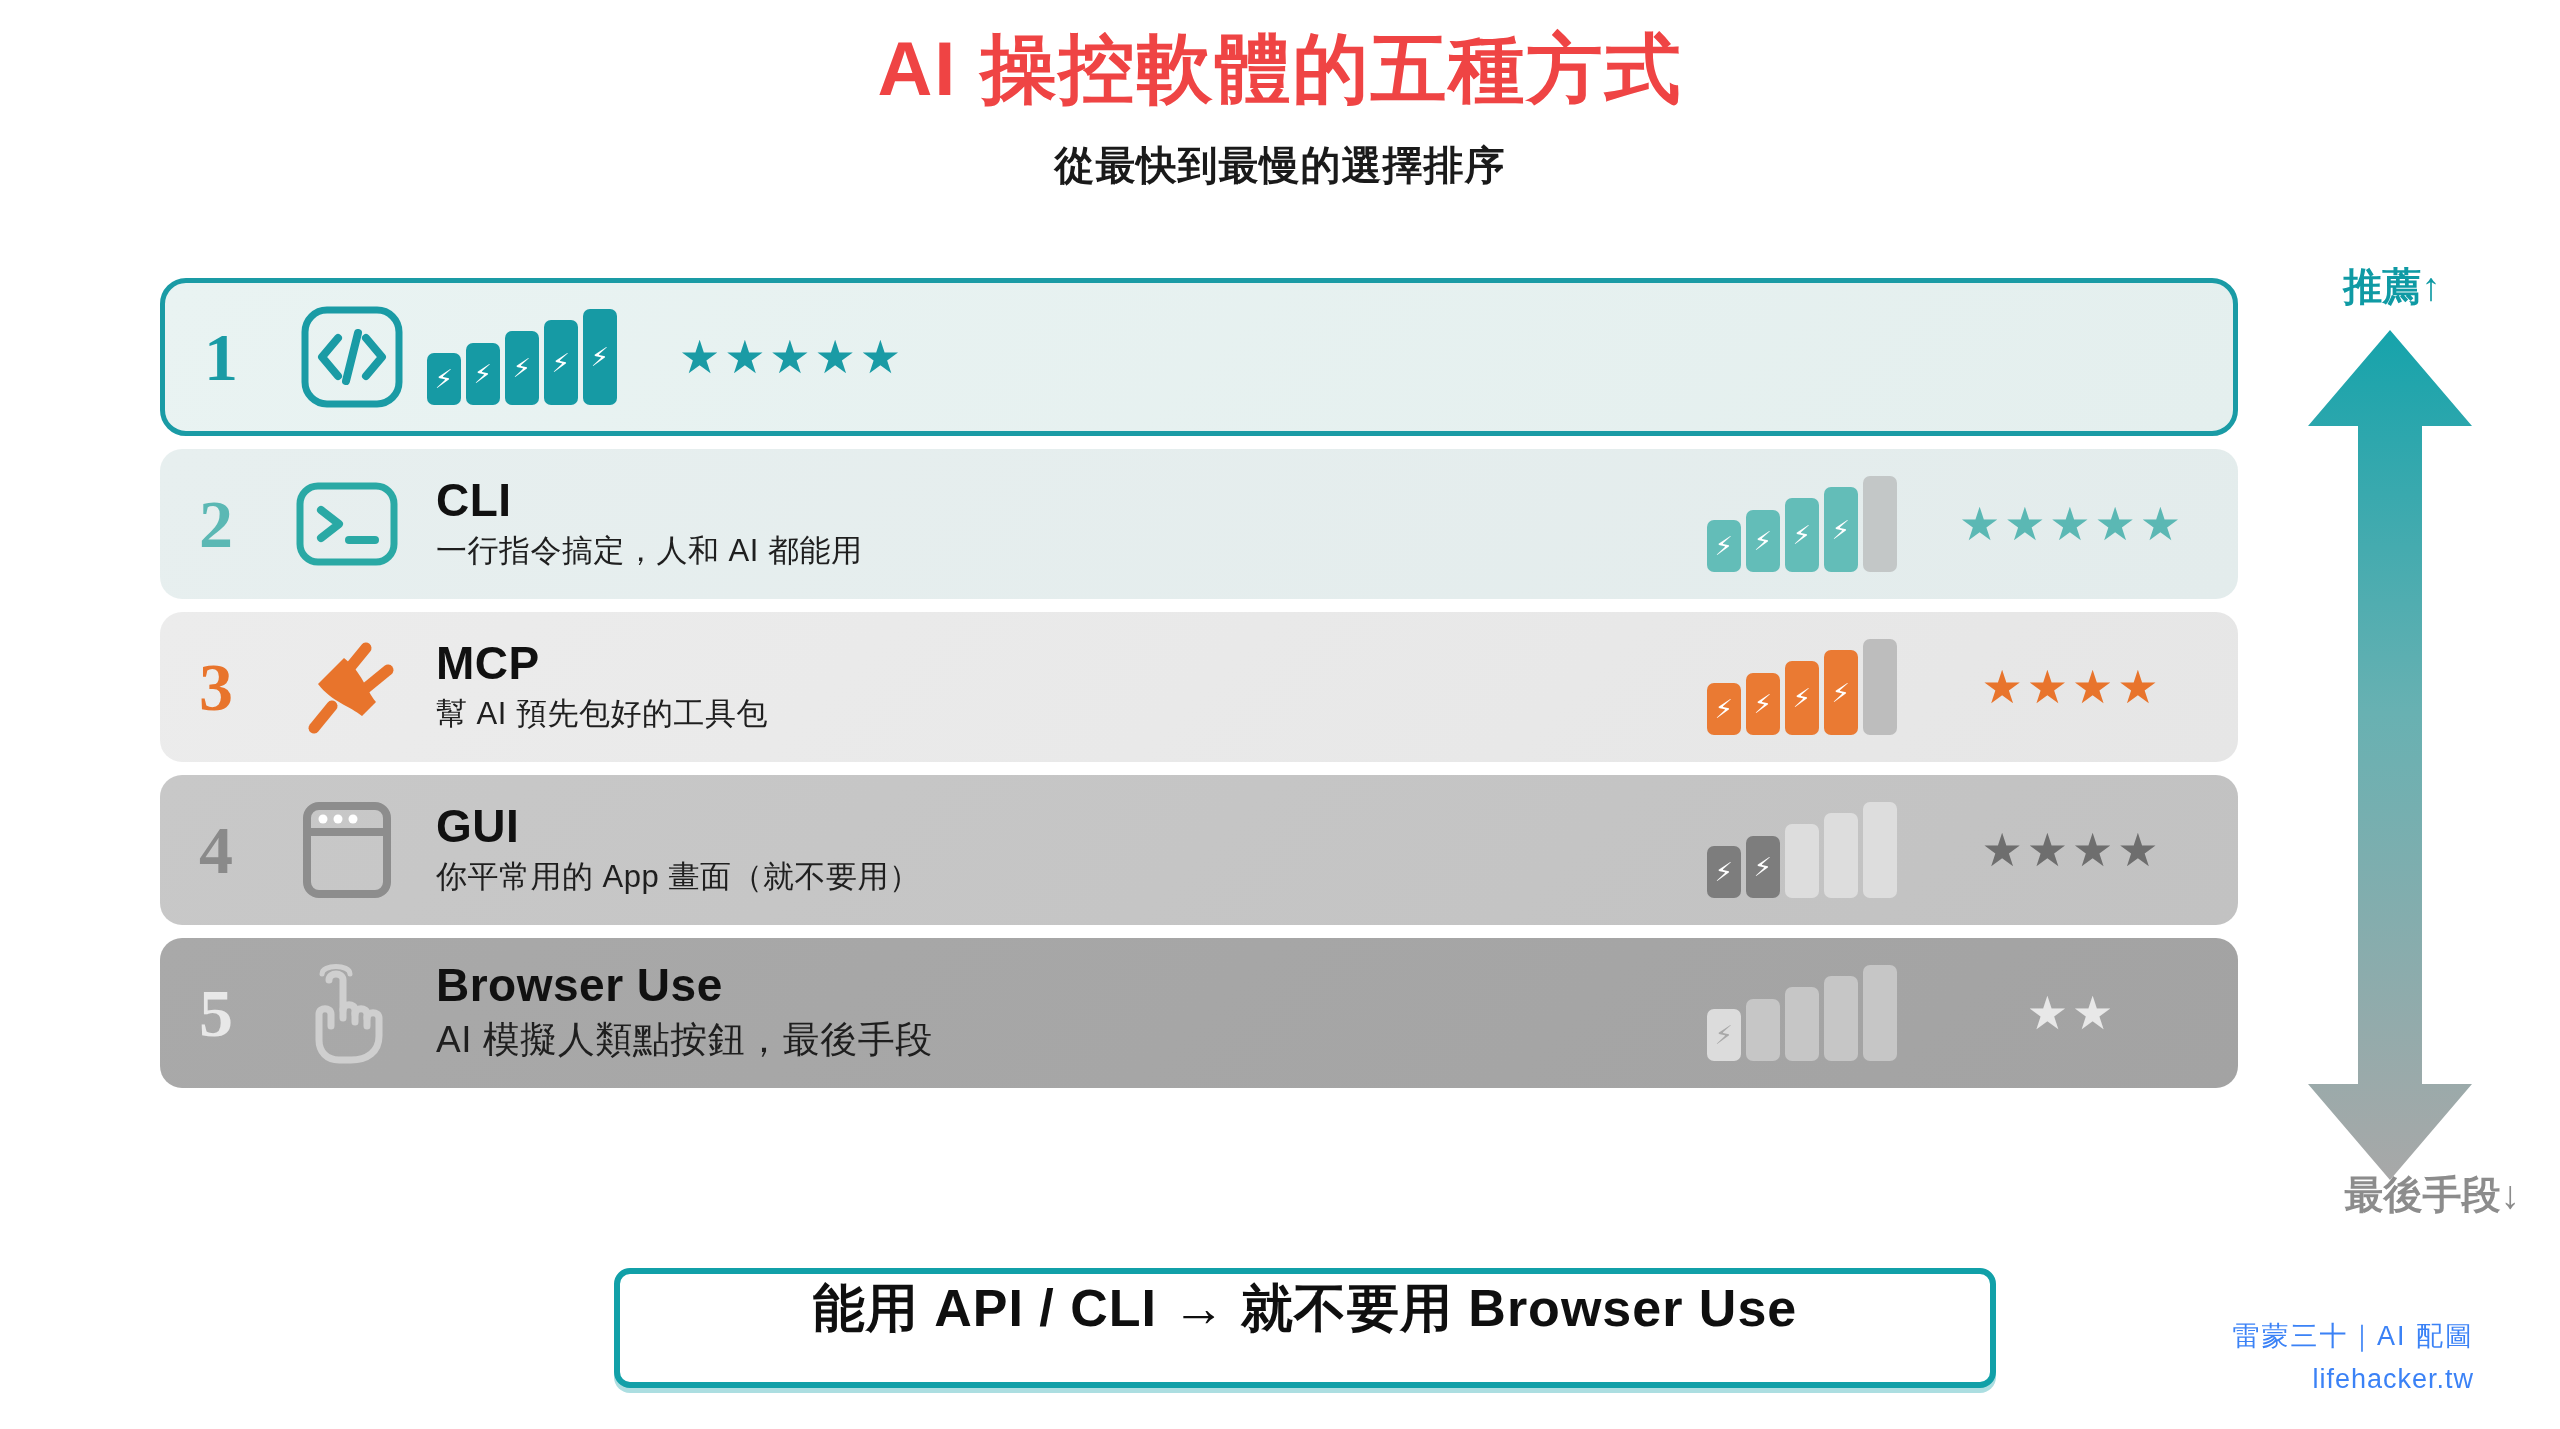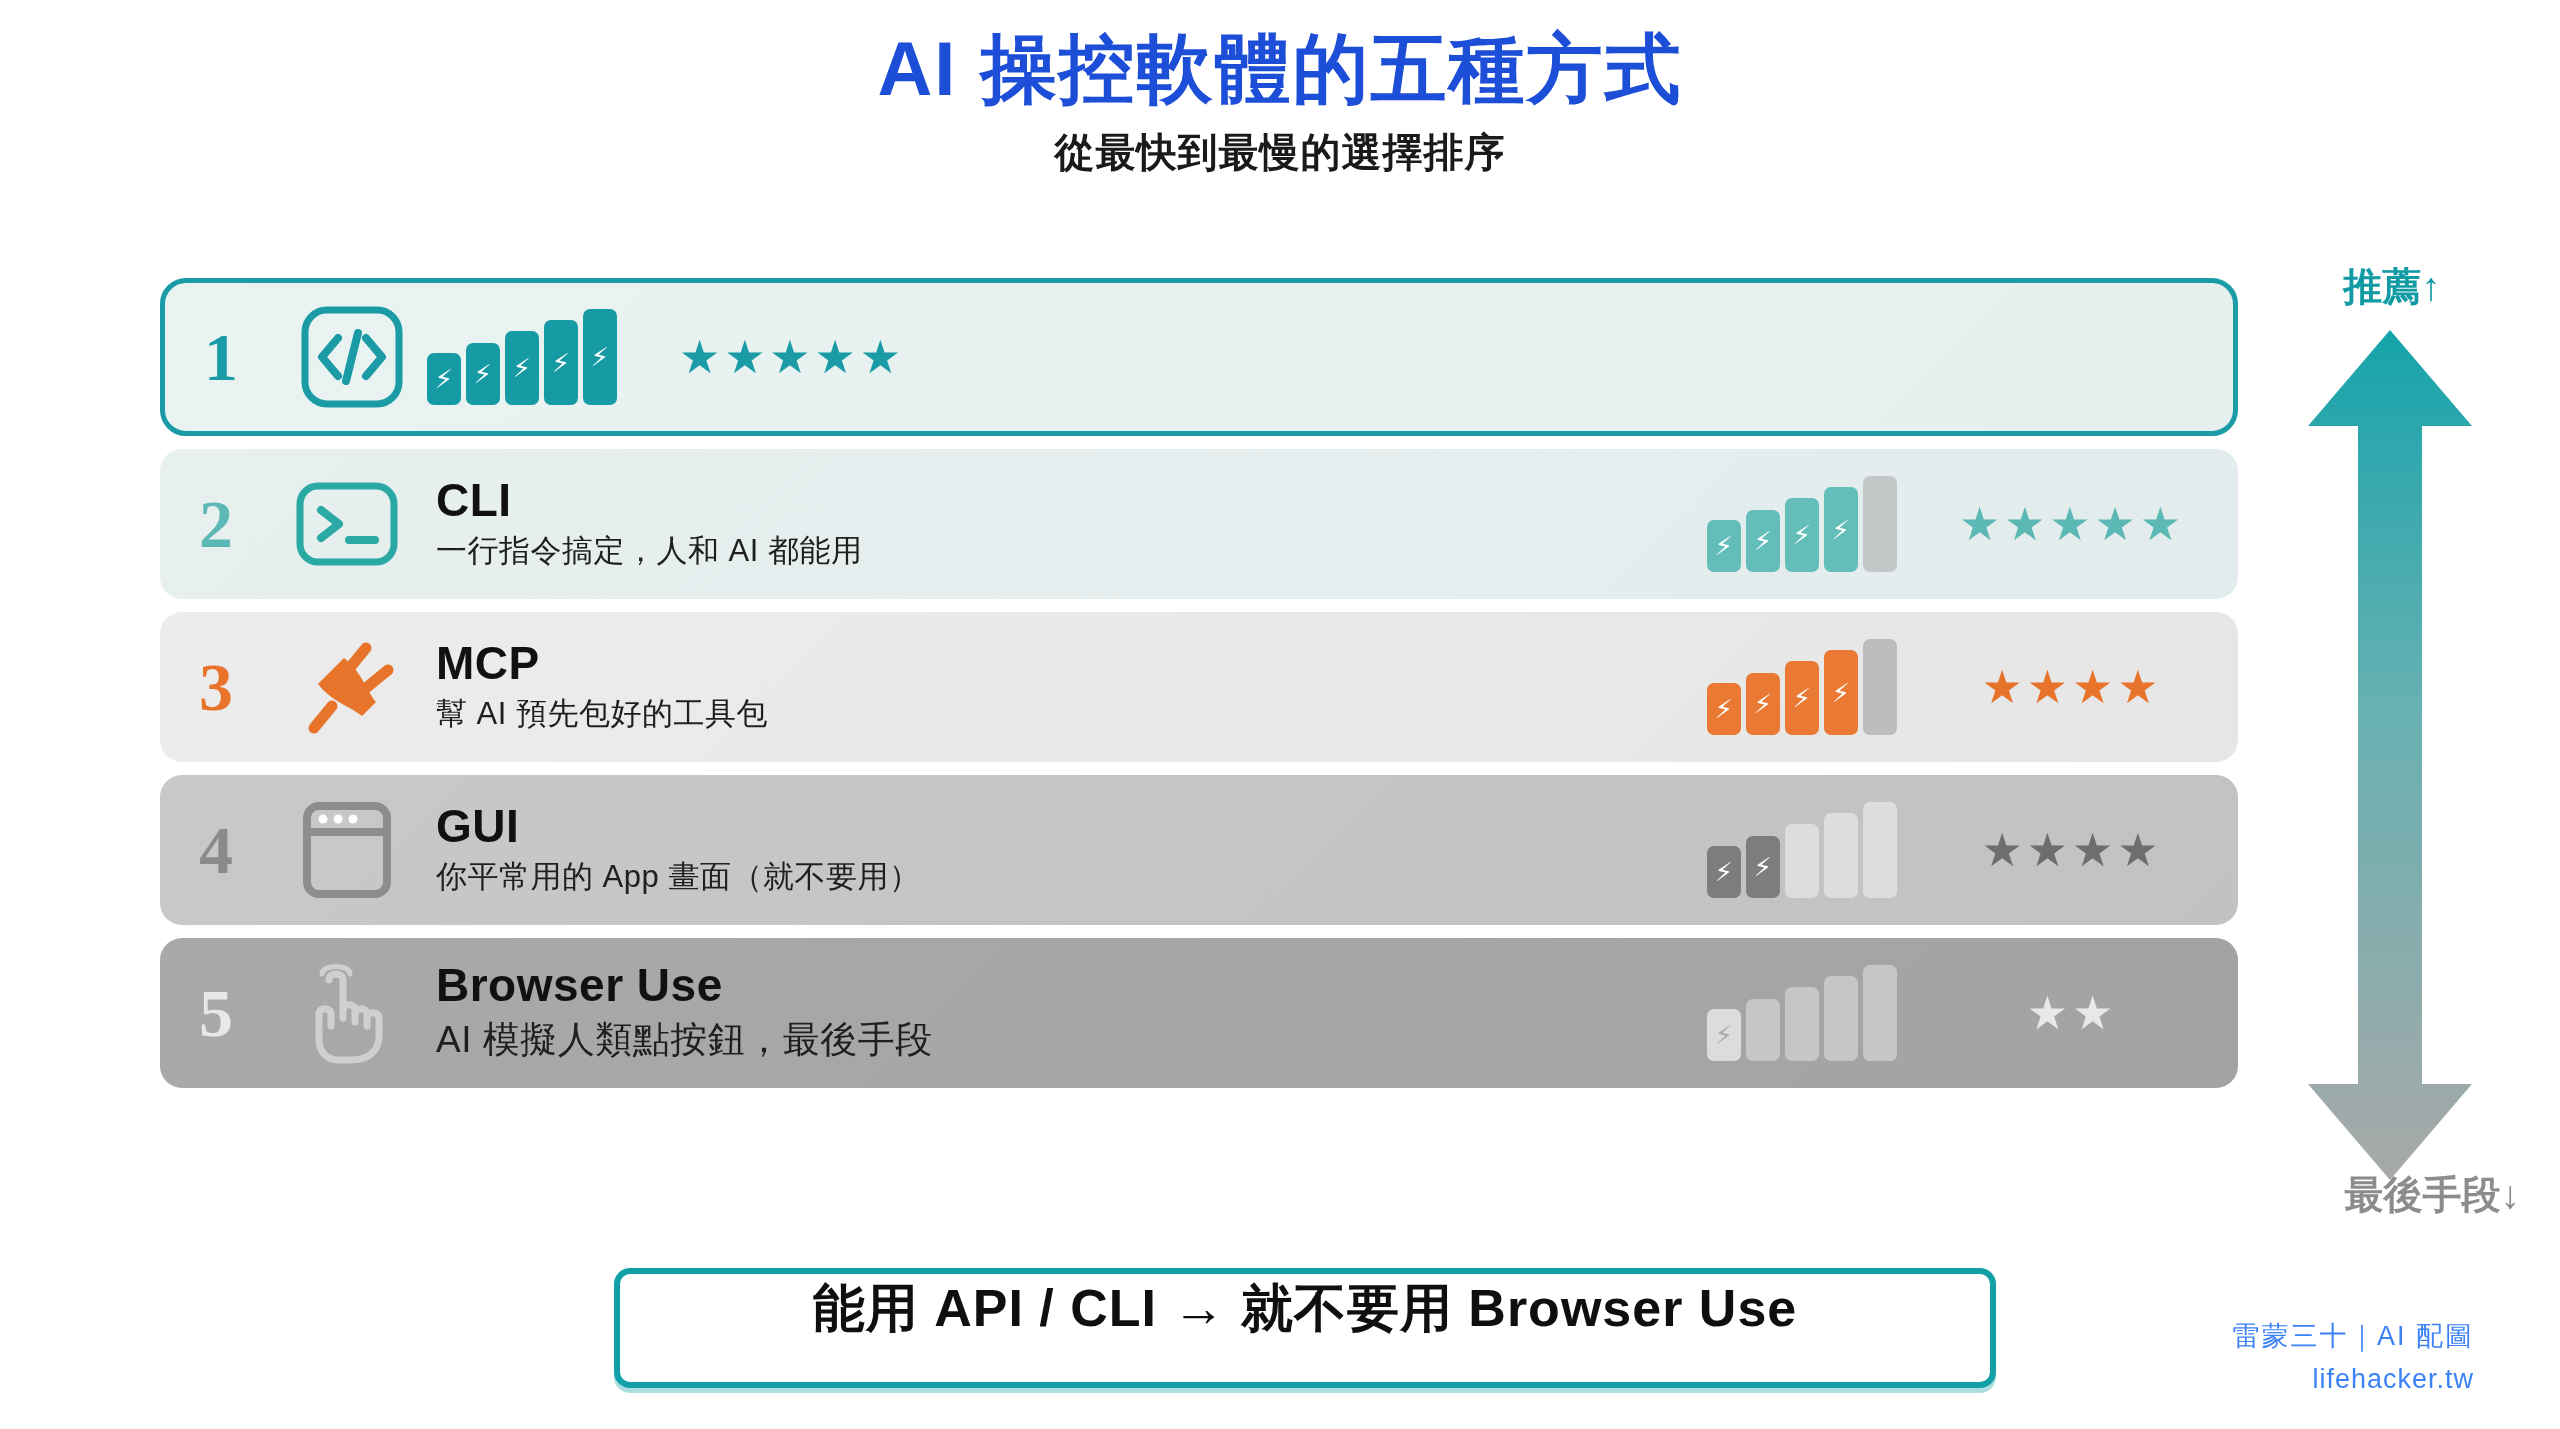--- a/index.html
+++ b/index.html
@@ -8,25 +8,25 @@
     background:#ffffff;
     font-family:"Liberation Sans","DejaVu Sans",sans-serif;
     overflow:hidden;
     position:relative;
   }
   .stage{position:relative;width:2560px;height:1429px;}
 
   
   .header{position:absolute;left:0;top:26px;width:2560px;text-align:center;}
   .title{
-    font-size:76px;font-weight:bold;color:#1d4ed8;letter-spacing:2px;
+    font-size:76px;font-weight:bold;color:#ef4444;letter-spacing:2px;
     line-height:1.12;
   }
   .subtitle{
-    margin-top:14px;font-size:40px;font-weight:bold;color:#1a1a1a;letter-spacing:1px;
+    margin-top:27px;font-size:40px;font-weight:bold;color:#1a1a1a;letter-spacing:1px;
   }
 
   
   .rows{position:absolute;left:160px;top:278px;width:2078px;}
   .row{
     position:relative;height:150px;margin-bottom:13px;border-radius:22px;
     display:flex;align-items:center;box-sizing:border-box;
   }
   .row.r1{background:linear-gradient(135deg,#e9f3f2 0%,#e4efee 100%);border:5px solid #1a9ba5;height:158px;border-radius:26px;}
   .row.r2{background:linear-gradient(135deg,#e7efef 0%,#e3ecec 100%);}

